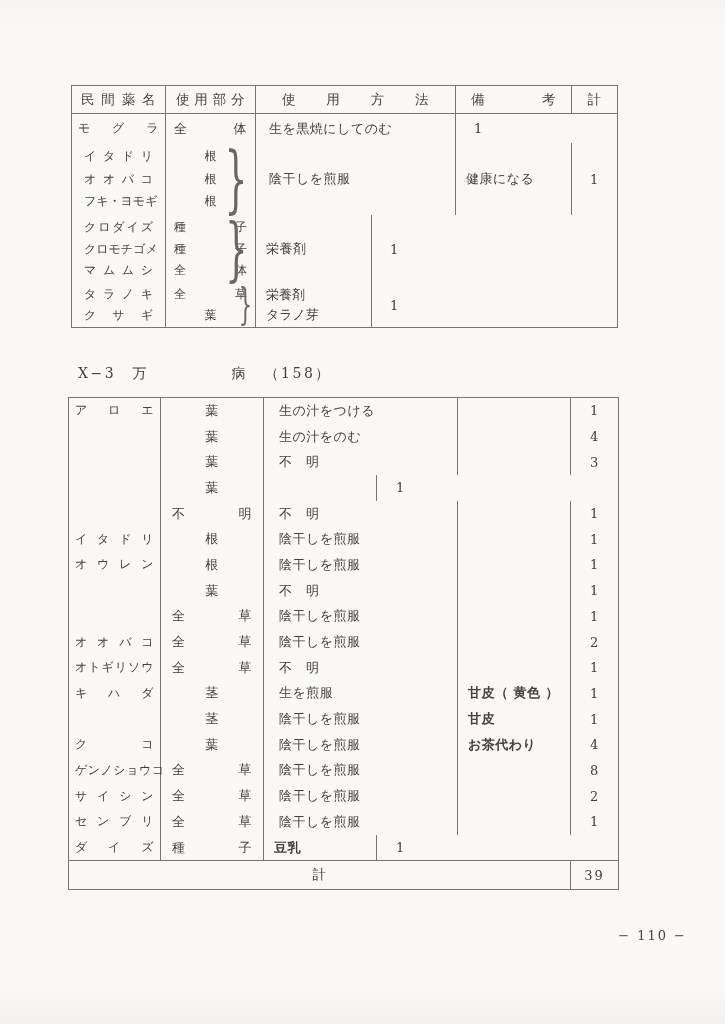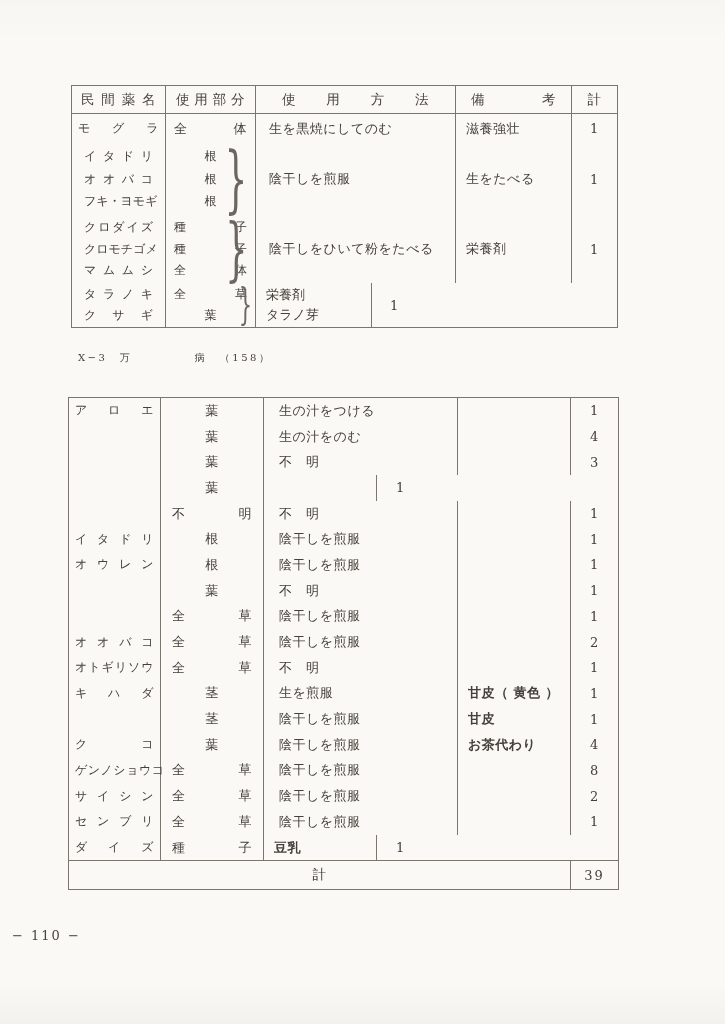--- a/index.html
+++ b/index.html
@@ -65,94 +65,92 @@
     line-height:0;color:#6b665f;
     font-family:"DejaVu Serif","Liberation Serif",serif;font-weight:400;
   }
   .brace::after{content:"}";}
   .brace.b3{font-size:72px;}
   .brace.b3b{font-size:70px;}
   .brace.b2{font-size:42px;}
 
   
   .section-title{
-    position:absolute;left:78px;top:351px;
-    font-size:10px;letter-spacing:2.5px;color:#45403a;white-space:pre;
+    position:absolute;left:78px;top:365px;
+    font-size:14px;letter-spacing:2.5px;color:#45403a;white-space:pre;
   }
 
   
   .t2{left:68px;top:397px;width:549px;}
   .t2 .row{height:25.7px;}
   .m-name{width:92px;font-size:12px;padding:0 6px;}
   .m-parts{width:103px;padding:0 11px;}
   .m-method{width:194px;padding-left:15px;}
   .m-remarks{width:113px;padding-left:10px;font-weight:bold;}
   .m-total{width:47px;}
   .t2 .trow{height:29px;border-top:1px solid #7a756d;}
   .t2 .sum-label{width:502px;justify-content:center;font-size:13.5px;}
   .t2 .sum-value{width:47px;letter-spacing:2px;}
 
   
   .page-number{
-    position:absolute;left:12px;top:928px;width:683px;
-    text-align:left;font-size:13px;letter-spacing:2px;color:#4a453e;
+    position:absolute;left:4px;top:928px;width:683px;
+    text-align:right;font-size:13px;letter-spacing:2px;color:#4a453e;
   }
 </style>
 </head>
 <body>
 
 <div class="page">
 
   <div class="tbl t1">
     <div class="frow hrow">
       <div class="c hc u-name" data-spread=""><span>民</span><span>間</span><span>薬</span><span>名</span></div>
       <div class="c hc u-parts" data-spread=""><span>使</span><span>用</span><span>部</span><span>分</span></div>
       <div class="c hc u-method" data-spread=""><span>使</span><span>用</span><span>方</span><span>法</span></div>
       <div class="c hc u-remarks" data-spread=""><span>備</span><span>考</span></div>
       <div class="c hc u-total num single" data-spread=""><span>計</span></div>
     </div>
 
     <div class="frow h29">
       <div class="c u-name name-cell" data-spread=""><span>モ</span><span>グ</span><span>ラ</span></div>
       <div class="c u-parts" data-spread=""><span>全</span><span>体</span></div>
       <div class="c u-method method">生を黒焼にしてのむ</div>
-      <div class="c u-remarks remarks">滋養強壮</div>
       <div class="c u-total num">1</div>
     </div>
 
     <div class="frow h72">
       <div class="c u-name stack name-cell">
         <div class="line" data-spread=""><span>イ</span><span>タ</span><span>ド</span><span>リ</span></div>
         <div class="line" data-spread=""><span>オ</span><span>オ</span><span>バ</span><span>コ</span></div>
         <div class="line" data-spread=""><span>フ</span><span>キ</span><span>・</span><span>ヨ</span><span>モ</span><span>ギ</span></div>
       </div>
       <div class="c u-parts stack">
         <div class="line single" data-spread=""><span>根</span></div>
         <div class="line single" data-spread=""><span>根</span></div>
         <div class="line single" data-spread=""><span>根</span></div>
         <span class="brace b3"></span>
       </div>
       <div class="c u-method method">陰干しを煎服</div>
-      <div class="c u-remarks remarks">生をたべる</div>
+      <div class="c u-remarks remarks">健康になる</div>
       <div class="c u-total num">1</div>
     </div>
 
     <div class="frow h68">
       <div class="c u-name stack name-cell">
         <div class="line" data-spread=""><span>ク</span><span>ロ</span><span>ダ</span><span>イ</span><span>ズ</span></div>
         <div class="line" data-spread=""><span>ク</span><span>ロ</span><span>モ</span><span>チ</span><span>ゴ</span><span>メ</span></div>
         <div class="line" data-spread=""><span>マ</span><span>ム</span><span>ム</span><span>シ</span></div>
       </div>
       <div class="c u-parts stack">
         <div class="line" data-spread=""><span>種</span><span>子</span></div>
         <div class="line" data-spread=""><span>種</span><span>子</span></div>
         <div class="line" data-spread=""><span>全</span><span>体</span></div>
         <span class="brace b3b"></span>
       </div>
-      <div class="c u-method method">陰干しをひいて粉をたべる</div>
       <div class="c u-remarks remarks">栄養剤</div>
       <div class="c u-total num">1</div>
     </div>
 
     <div class="frow h44">
       <div class="c u-name stack name-cell">
         <div class="line" data-spread=""><span>タ</span><span>ラ</span><span>ノ</span><span>キ</span></div>
         <div class="line" data-spread=""><span>ク</span><span>サ</span><span>ギ</span></div>
       </div>
       <div class="c u-parts stack">

